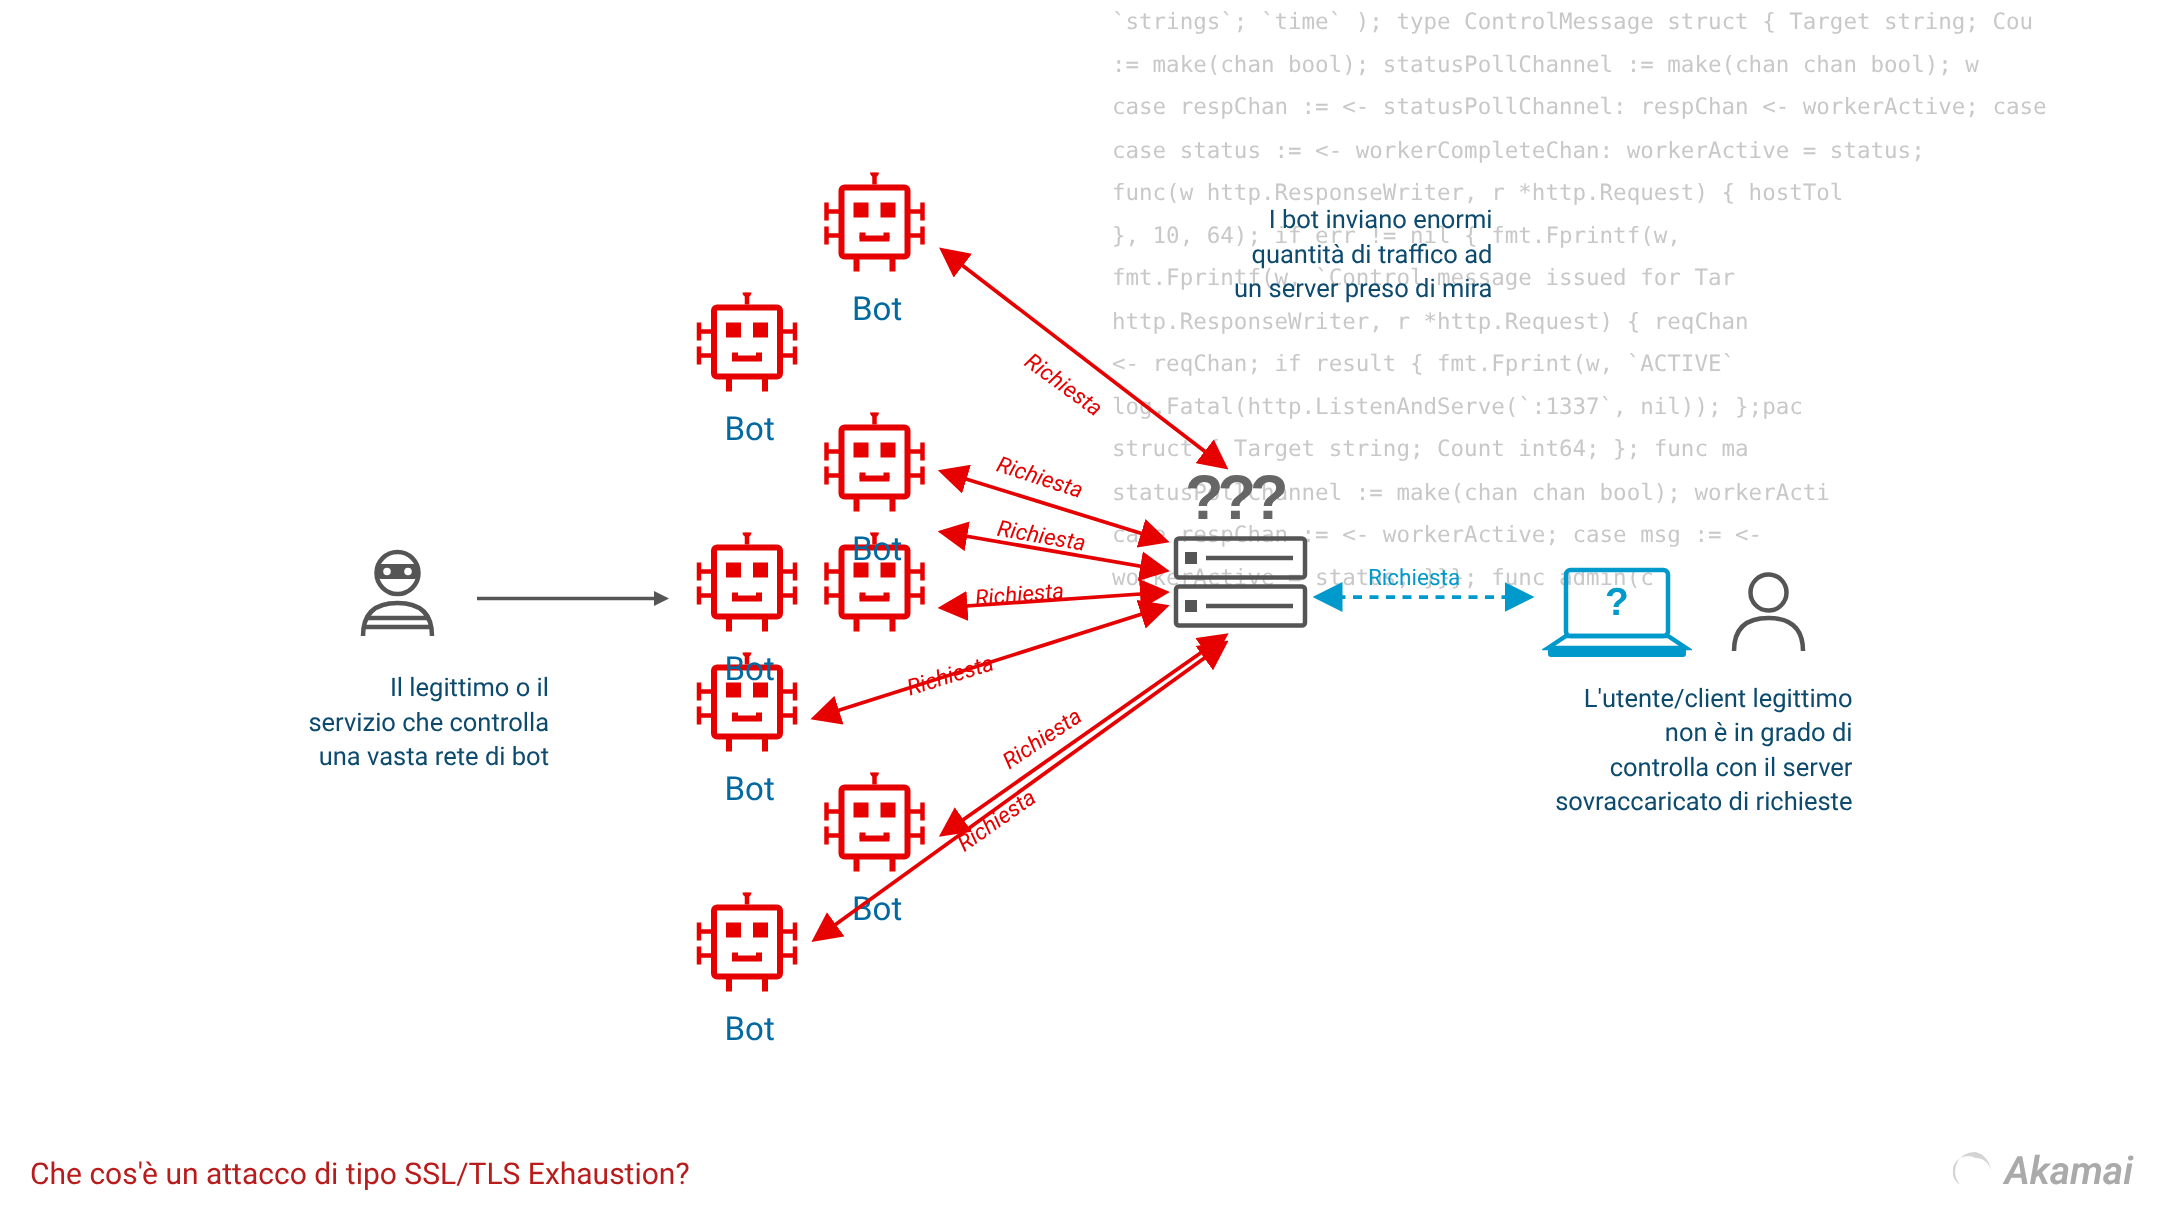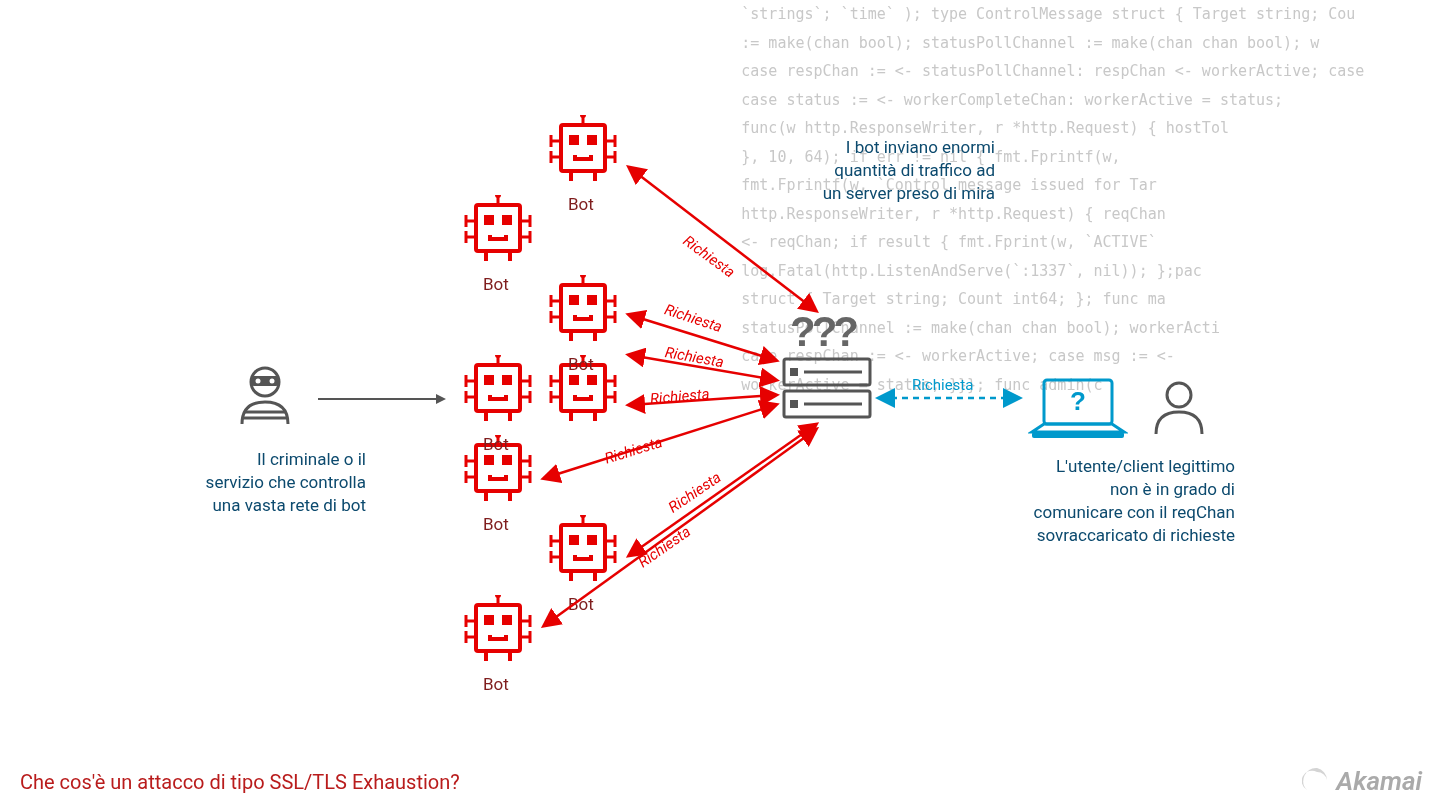--- a/index.html
+++ b/index.html
@@ -29,22 +29,22 @@
   .diagram { position: absolute; inset: 0; z-index: 1; }
   .label {
     position: absolute;
     text-align: right;
     font-size: 17px;
     color: #0c4a6e;
     line-height: 1.35;
   }
   .bot-label {
     position: absolute;
-    font-size: 17px;
-    color: #7f1d1d;
+    font-size: 22px;
+    color: #0369a1;
   }
   .request-label {
     position: absolute;
     color: #e60000;
     font-size: 15px;
     font-style: italic;
     transform-origin: left center;
   }
   .request-blue {
     position: absolute;
@@ -121,21 +121,21 @@
         <circle cx="35" cy="20" r="14"></circle>
         <rect x="21" y="14" width="28" height="10" rx="3" fill="#555" stroke="none"></rect>
         <circle cx="28" cy="19" r="2.5" fill="#fff" stroke="none"></circle>
         <circle cx="42" cy="19" r="2.5" fill="#fff" stroke="none"></circle>
         <path d="M 12 62 Q 12 40 35 40 Q 58 40 58 62"></path>
         <line x1="14" y1="50" x2="56" y2="50"></line>
         <line x1="13" y1="56" x2="57" y2="56"></line>
       </g>
     </svg>
   </div>
-  <div class="label" style="left:166px; top:448px; width:200px; white-space:pre-line;">Il criminale o il
+  <div class="label" style="left:166px; top:448px; width:200px; white-space:pre-line;">Il legittimo o il
 servizio che controlla
 una vasta rete di bot</div>
 
   <svg style="position:absolute; left:318px; top:393px;" width="130" height="12">
     <line x1="0" y1="6" x2="118" y2="6" stroke="#555" stroke-width="2.2"></line>
     <polygon points="118,1 128,6 118,11" fill="#555"></polygon>
   </svg>
 
   <div class="bot-icon" style="left:547px; top:115px;"><svg width="72" height="72" viewBox="0 0 72 72">
   <line x1="36" y1="0" x2="36" y2="8" stroke="#e60000" stroke-width="3"></line>
@@ -375,21 +375,21 @@
   <div class="user-icon">
     <svg width="62" height="62" viewBox="0 0 62 62">
       <g fill="none" stroke="#555" stroke-width="3">
         <circle cx="31" cy="17" r="12"></circle>
         <path d="M 8 56 Q 8 34 31 34 Q 54 34 54 56"></path>
       </g>
     </svg>
   </div>
   <div class="label" style="left:995px; top:455px; width:240px; white-space:pre-line;">L'utente/client legittimo
 non è in grado di
-comunicare con il reqChan
+controlla con il server
 sovraccaricato di richieste</div>
 
 </div>
 
 <div class="footer-title">Che cos'è un attacco di tipo SSL/TLS Exhaustion?</div>
 <div class="logo">
   <svg width="30" height="30" viewBox="0 0 30 30">
     <path d="M 15 2 A 13 13 0 0 0 5 24 A 10 10 0 0 1 15 6 A 10 10 0 0 1 25 14 A 13 13 0 0 0 15 2 Z" fill="#aaa"></path>
   </svg>
   <span>Akamai</span>

